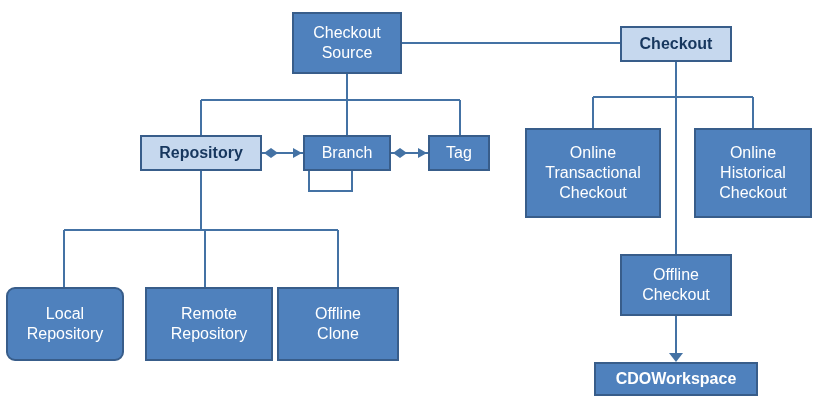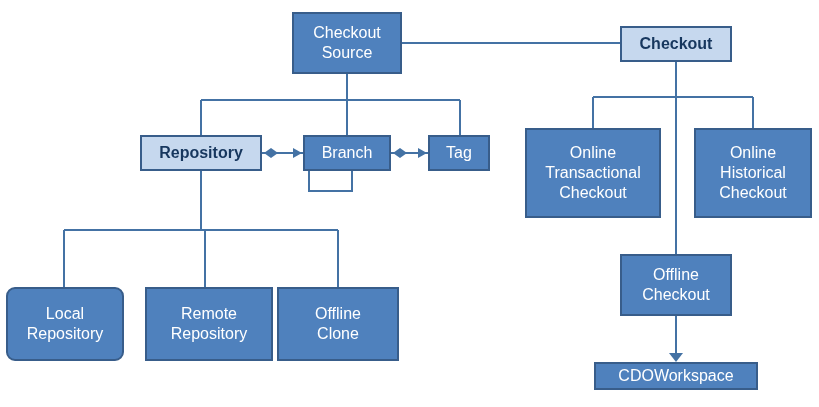--- a/index.html
+++ b/index.html
@@ -83,21 +83,21 @@
 Transactional
 Checkout</div>
 
   <div class="node dark" style="left:694px; top:128px; width:118px; height:90px;">Online
 Historical
 Checkout</div>
 
   <div class="node dark" style="left:620px; top:254px; width:112px; height:62px;">Offline
 Checkout</div>
 
-  <div class="node dark" style="left:594px; top:362px; width:164px; height:28px;">CDOWorkspace</div>
+  <div class="node dark" style="left:594px; top:362px; width:164px; height:34px;font-weight:bold;">CDOWorkspace</div>
 
   <div class="node dark" style="left:6px;   top:287px; width:118px; height:74px;border-radius:9px;">Local
 Repository</div>
 
   <div class="node dark" style="left:145px; top:287px; width:128px; height:74px;">Remote
 Repository</div>
 
   <div class="node dark" style="left:277px; top:287px; width:122px; height:74px;">Offline
 Clone</div>
 

